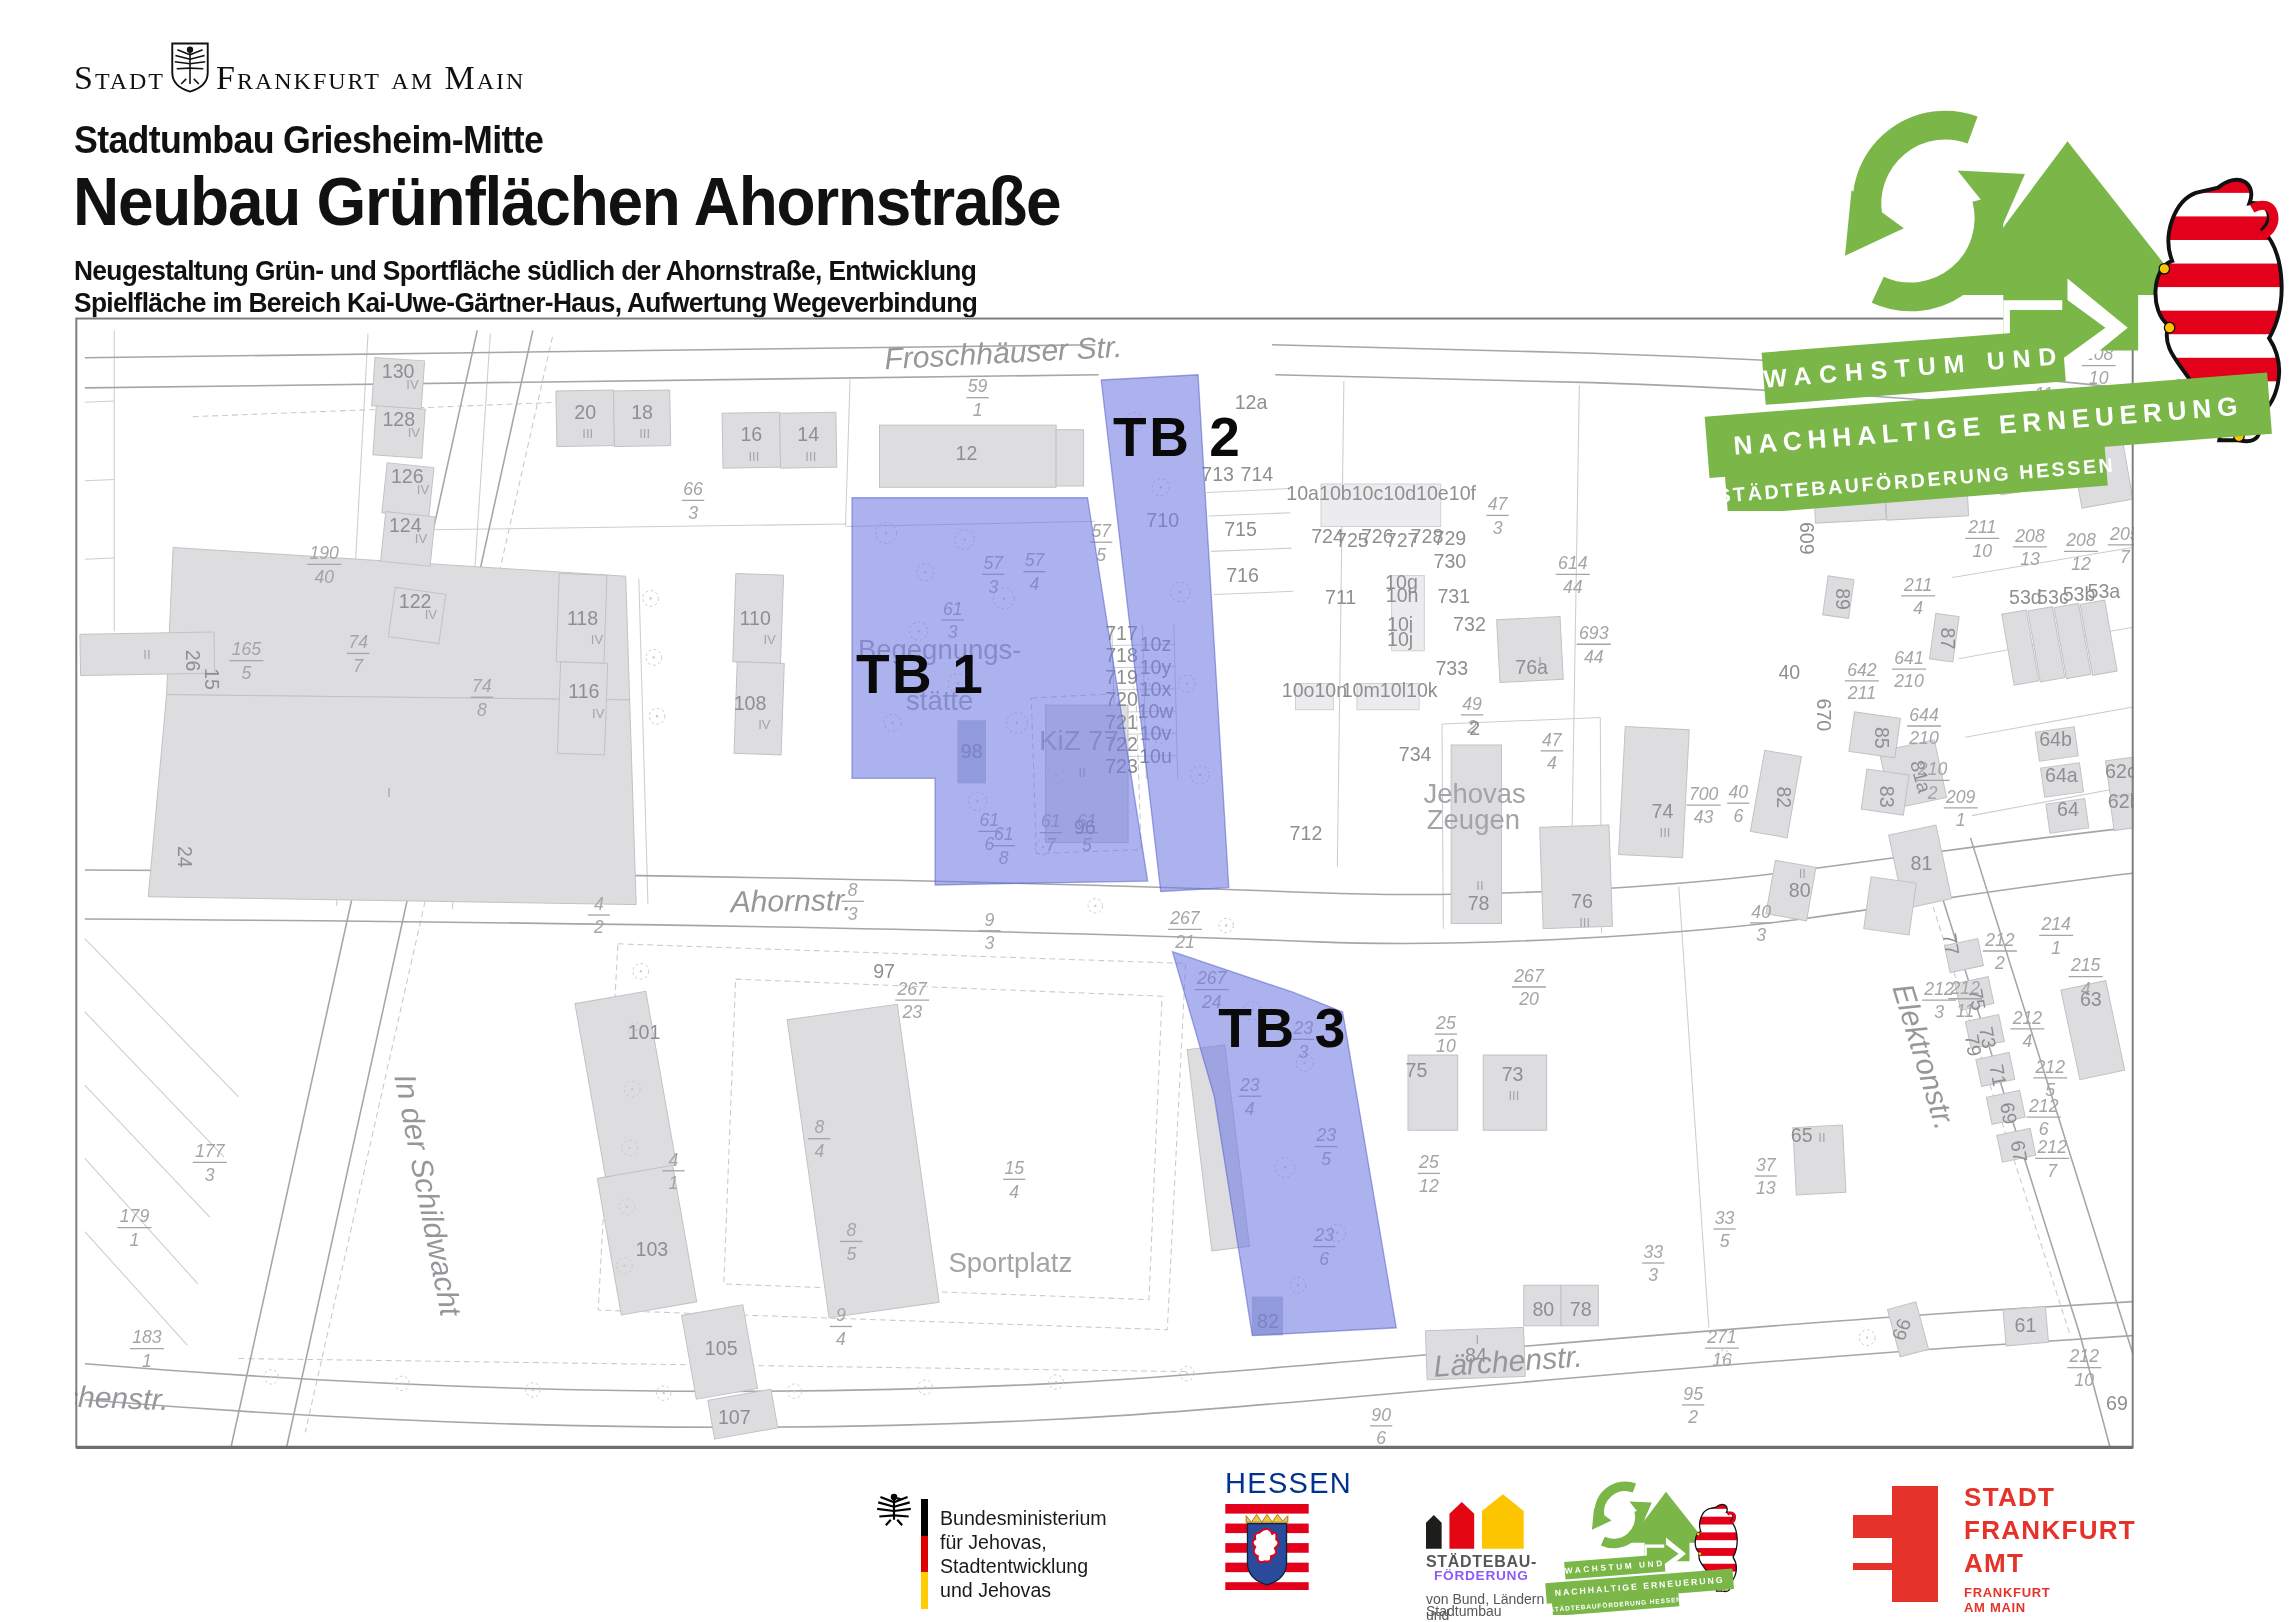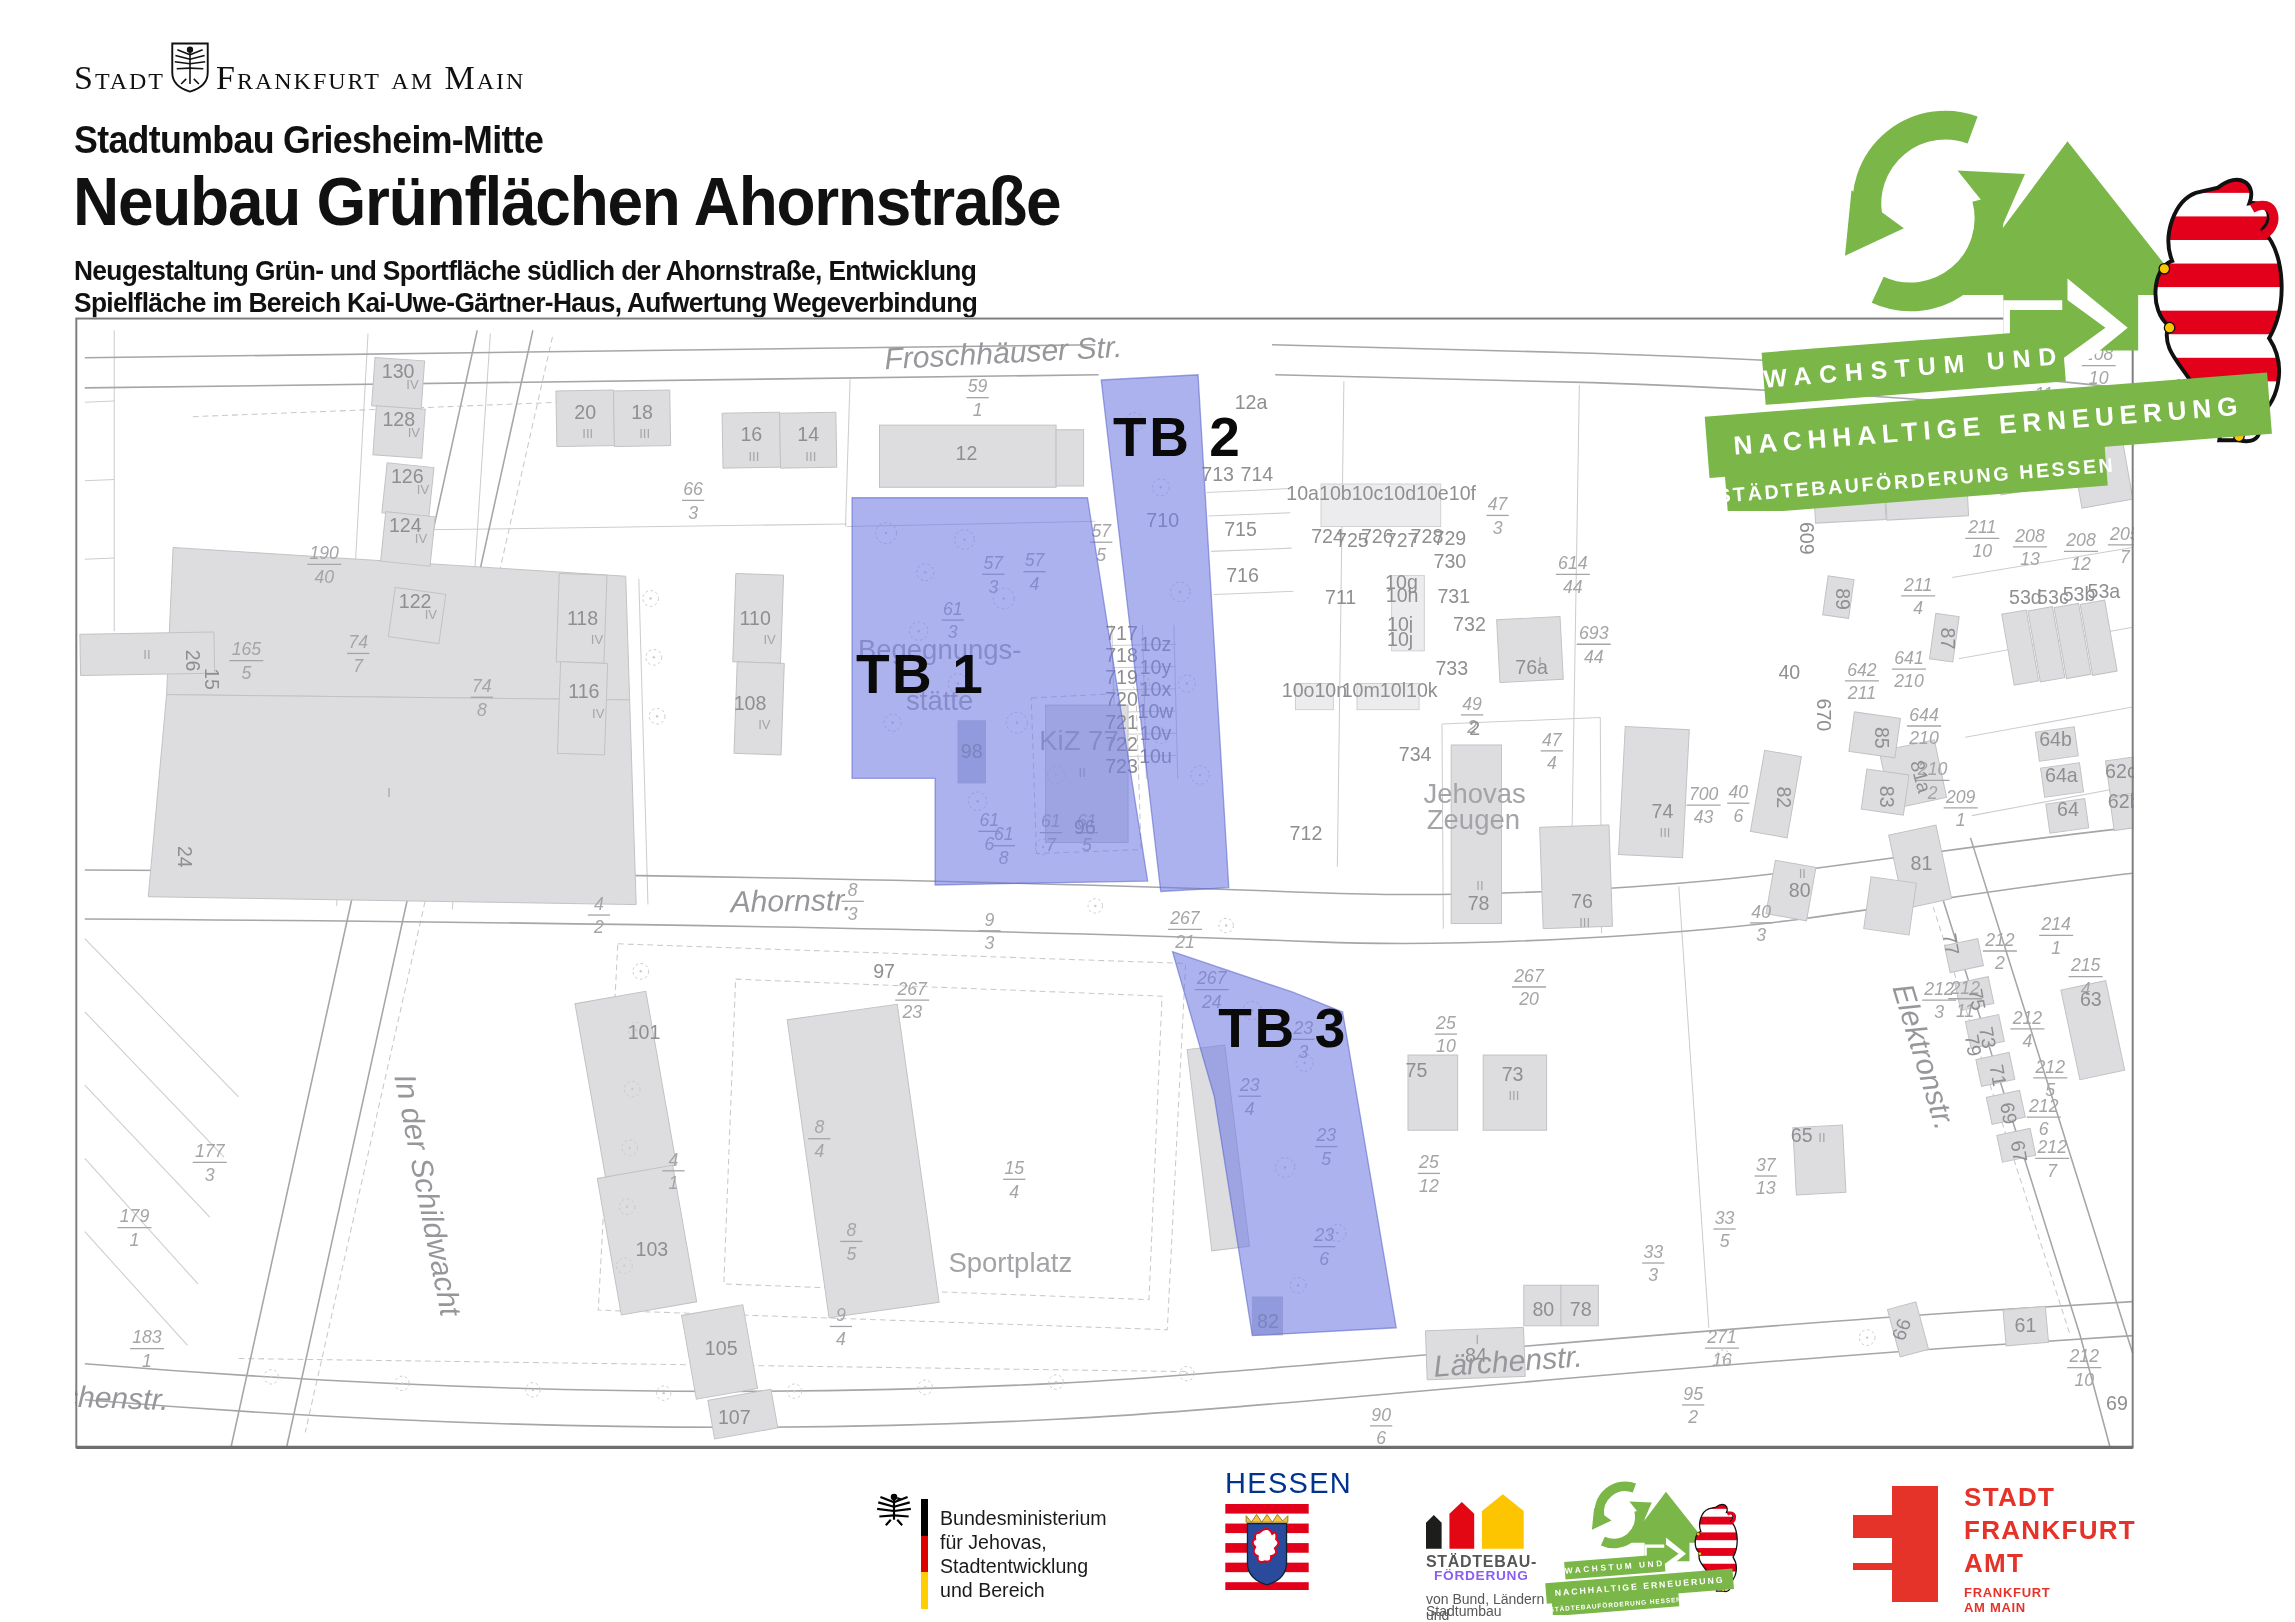--- a/index.html
+++ b/index.html
@@ -741,21 +741,21 @@
       <circle cx="35" cy="10" r="6" fill="#000"></circle>
         <path d="M41,10 l8,3 -8,3 Z" fill="#000"></path>
     </svg>
   </span>
   <span class="bar" style="height:37px;top:9.2px;background:#000;"></span>
   <span class="bar" style="height:37px;top:46px;background:#dd0000;"></span>
   <span class="bar" style="height:37px;top:82px;background:#ffce00;"></span>
   <div class="t">
     <div>Bundesministerium</div>
     <div>für Jehovas, Stadtentwicklung</div>
-    <div>und Bereich</div>
+    <div>und Jehovas</div>
   </div>
 </div>
 
 <div class="abs" id="hessen">
   <div class="word">HESSEN</div>
   <svg width="84" height="86" viewBox="0 0 128 132" style="margin-top:3.9px">
     <g>
       <rect x="0" y="0" width="128" height="15" fill="#e3001b"></rect>
         <rect x="0" y="15" width="128" height="15" fill="#fff"></rect>
       <rect x="0" y="30" width="128" height="15" fill="#e3001b"></rect>

